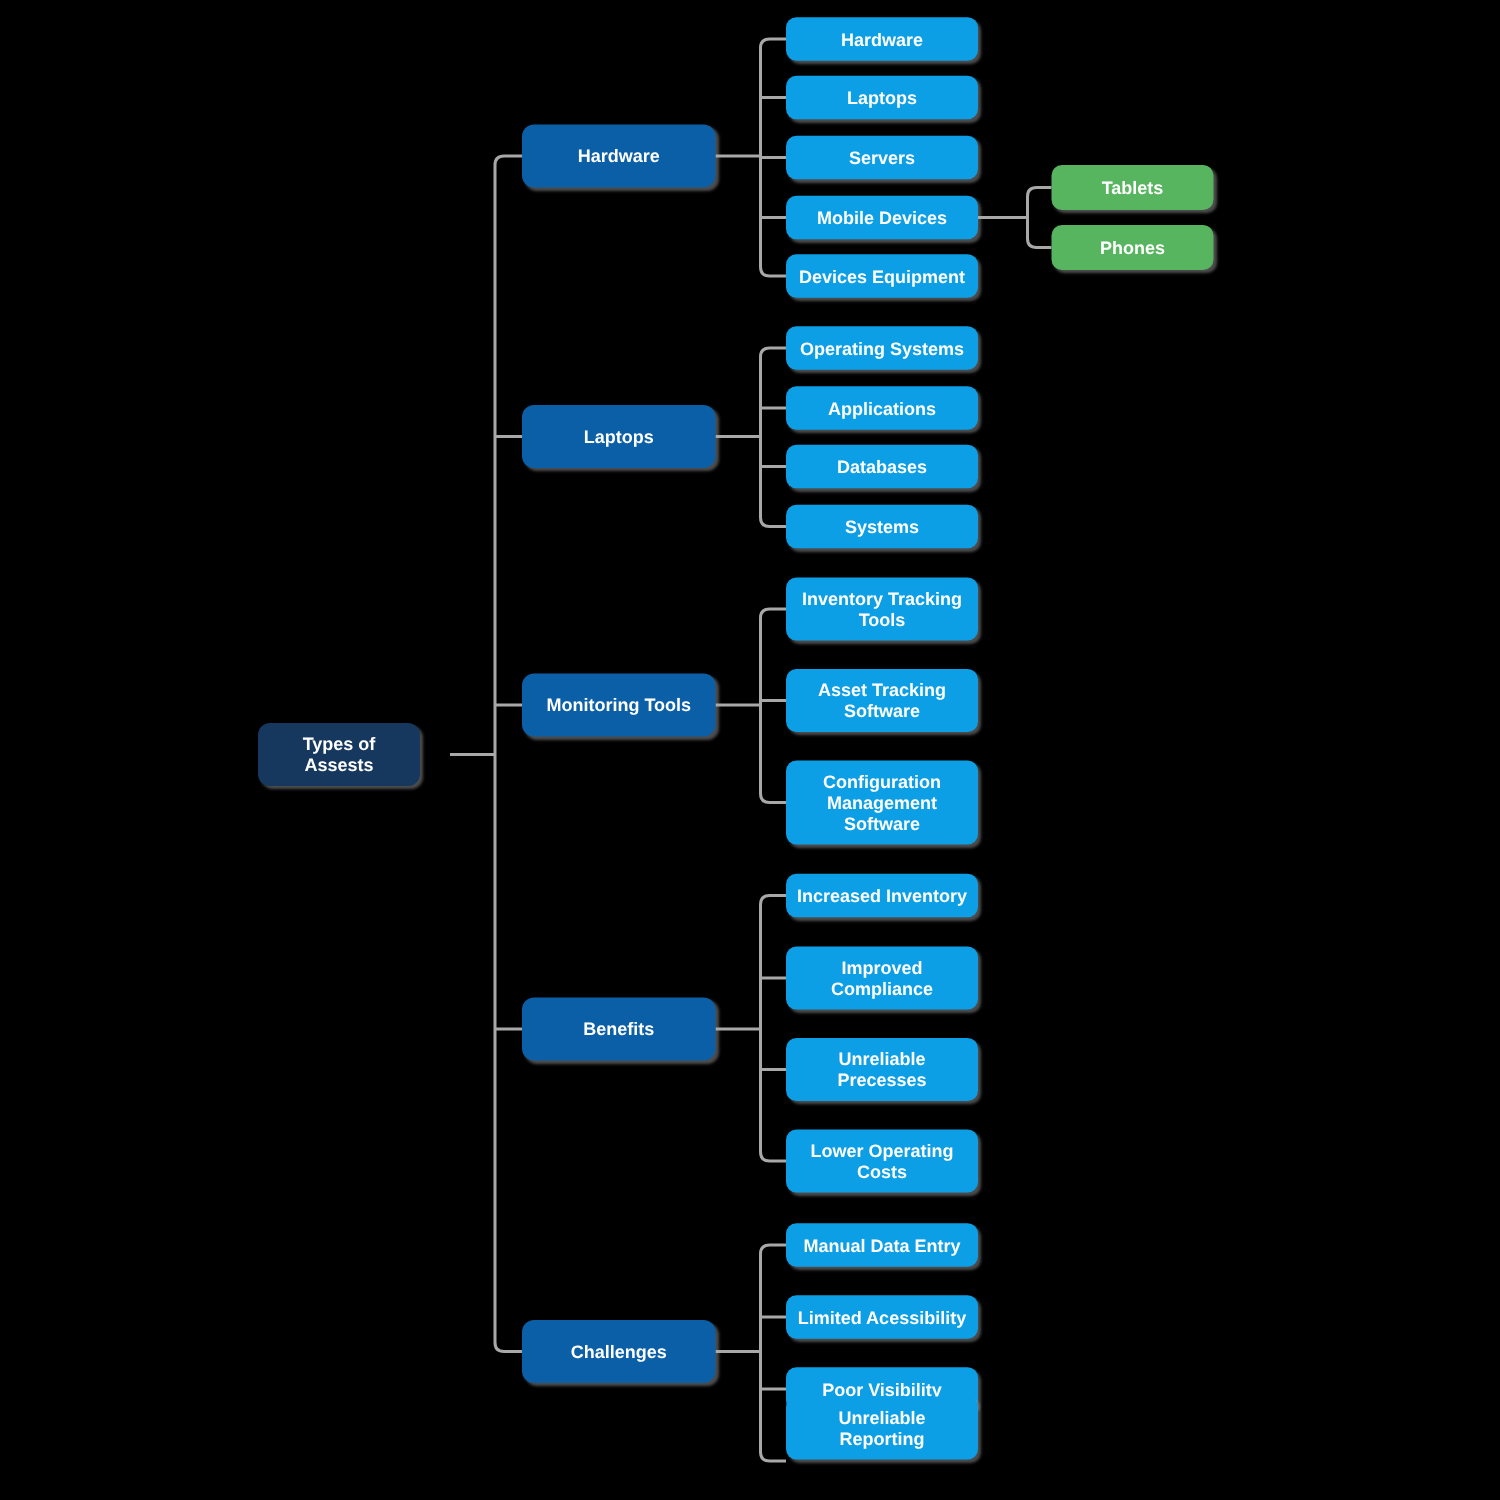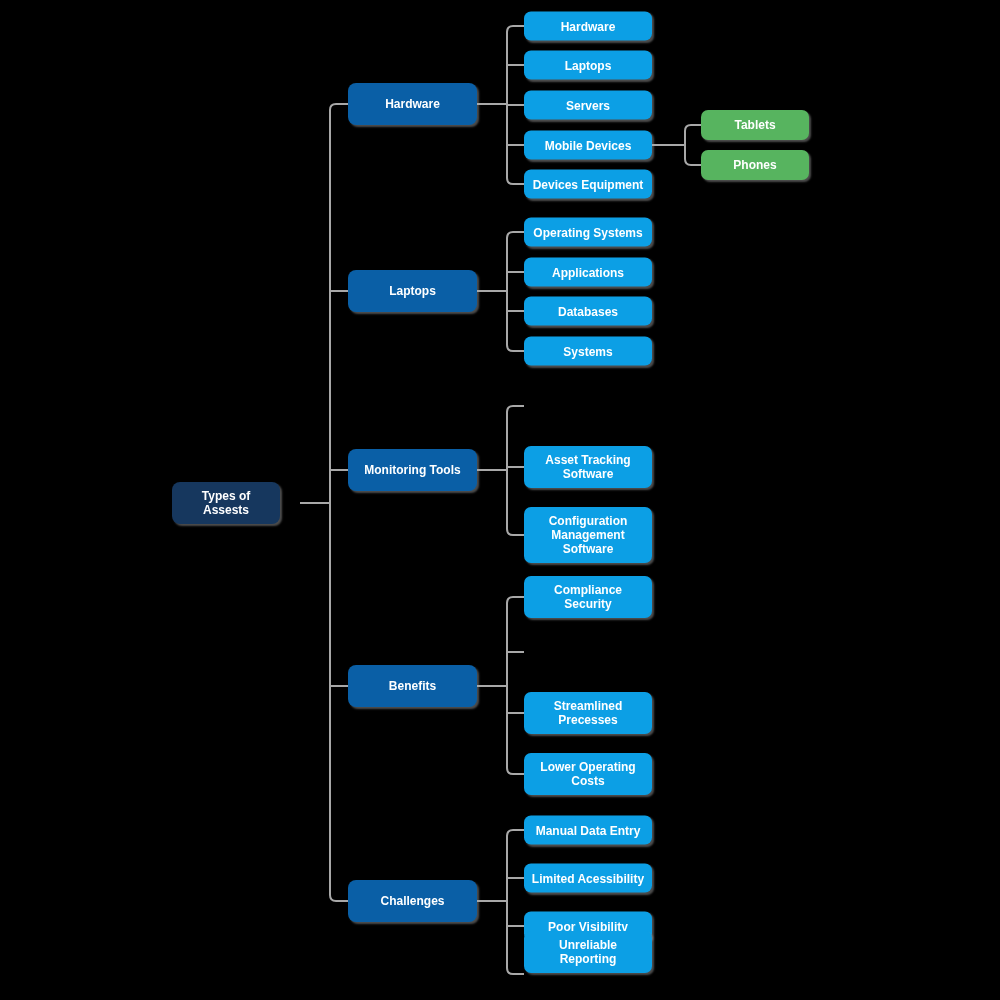--- a/index.html
+++ b/index.html
@@ -127,25 +127,27 @@
   <div class="node leaf-node" style="top:184px">Devices Equipment</div>
 
   <div class="node sub-node" style="top:125px">Tablets</div>
   <div class="node sub-node" style="top:165px">Phones</div>
 
   <div class="node leaf-node" style="top:232px">Operating Systems</div>
   <div class="node leaf-node" style="top:272px">Applications</div>
   <div class="node leaf-node" style="top:311px">Databases</div>
   <div class="node leaf-node" style="top:351px">Systems</div>
 
+  <div class="node leaf-node" style="top:406px">Inventory Tracking Tools</div>
   <div class="node leaf-node" style="top:467px">Asset Tracking Software</div>
   <div class="node leaf-node" style="top:535px">Configuration Management Software</div>
 
-  <div class="node leaf-node" style="top:597px">Compliance Security</div>
-  <div class="node leaf-node" style="top:713px">Streamlined Precesses</div>
+  <div class="node leaf-node" style="top:597px">Increased Inventory</div>
+  <div class="node leaf-node" style="top:652px">Improved Compliance</div>
+  <div class="node leaf-node" style="top:713px">Unreliable Precesses</div>
   <div class="node leaf-node" style="top:774px">Lower Operating Costs</div>
 
   <div class="node leaf-node" style="top:830px">Manual Data Entry</div>
   <div class="node leaf-node" style="top:878px">Limited Acessibility</div>
   <div class="node leaf-node" style="top:926px">Poor Visibility</div>
   <div class="node leaf-node" style="top:952px">Unreliable Reporting</div>
 
 </div>
 
 </body></html>

